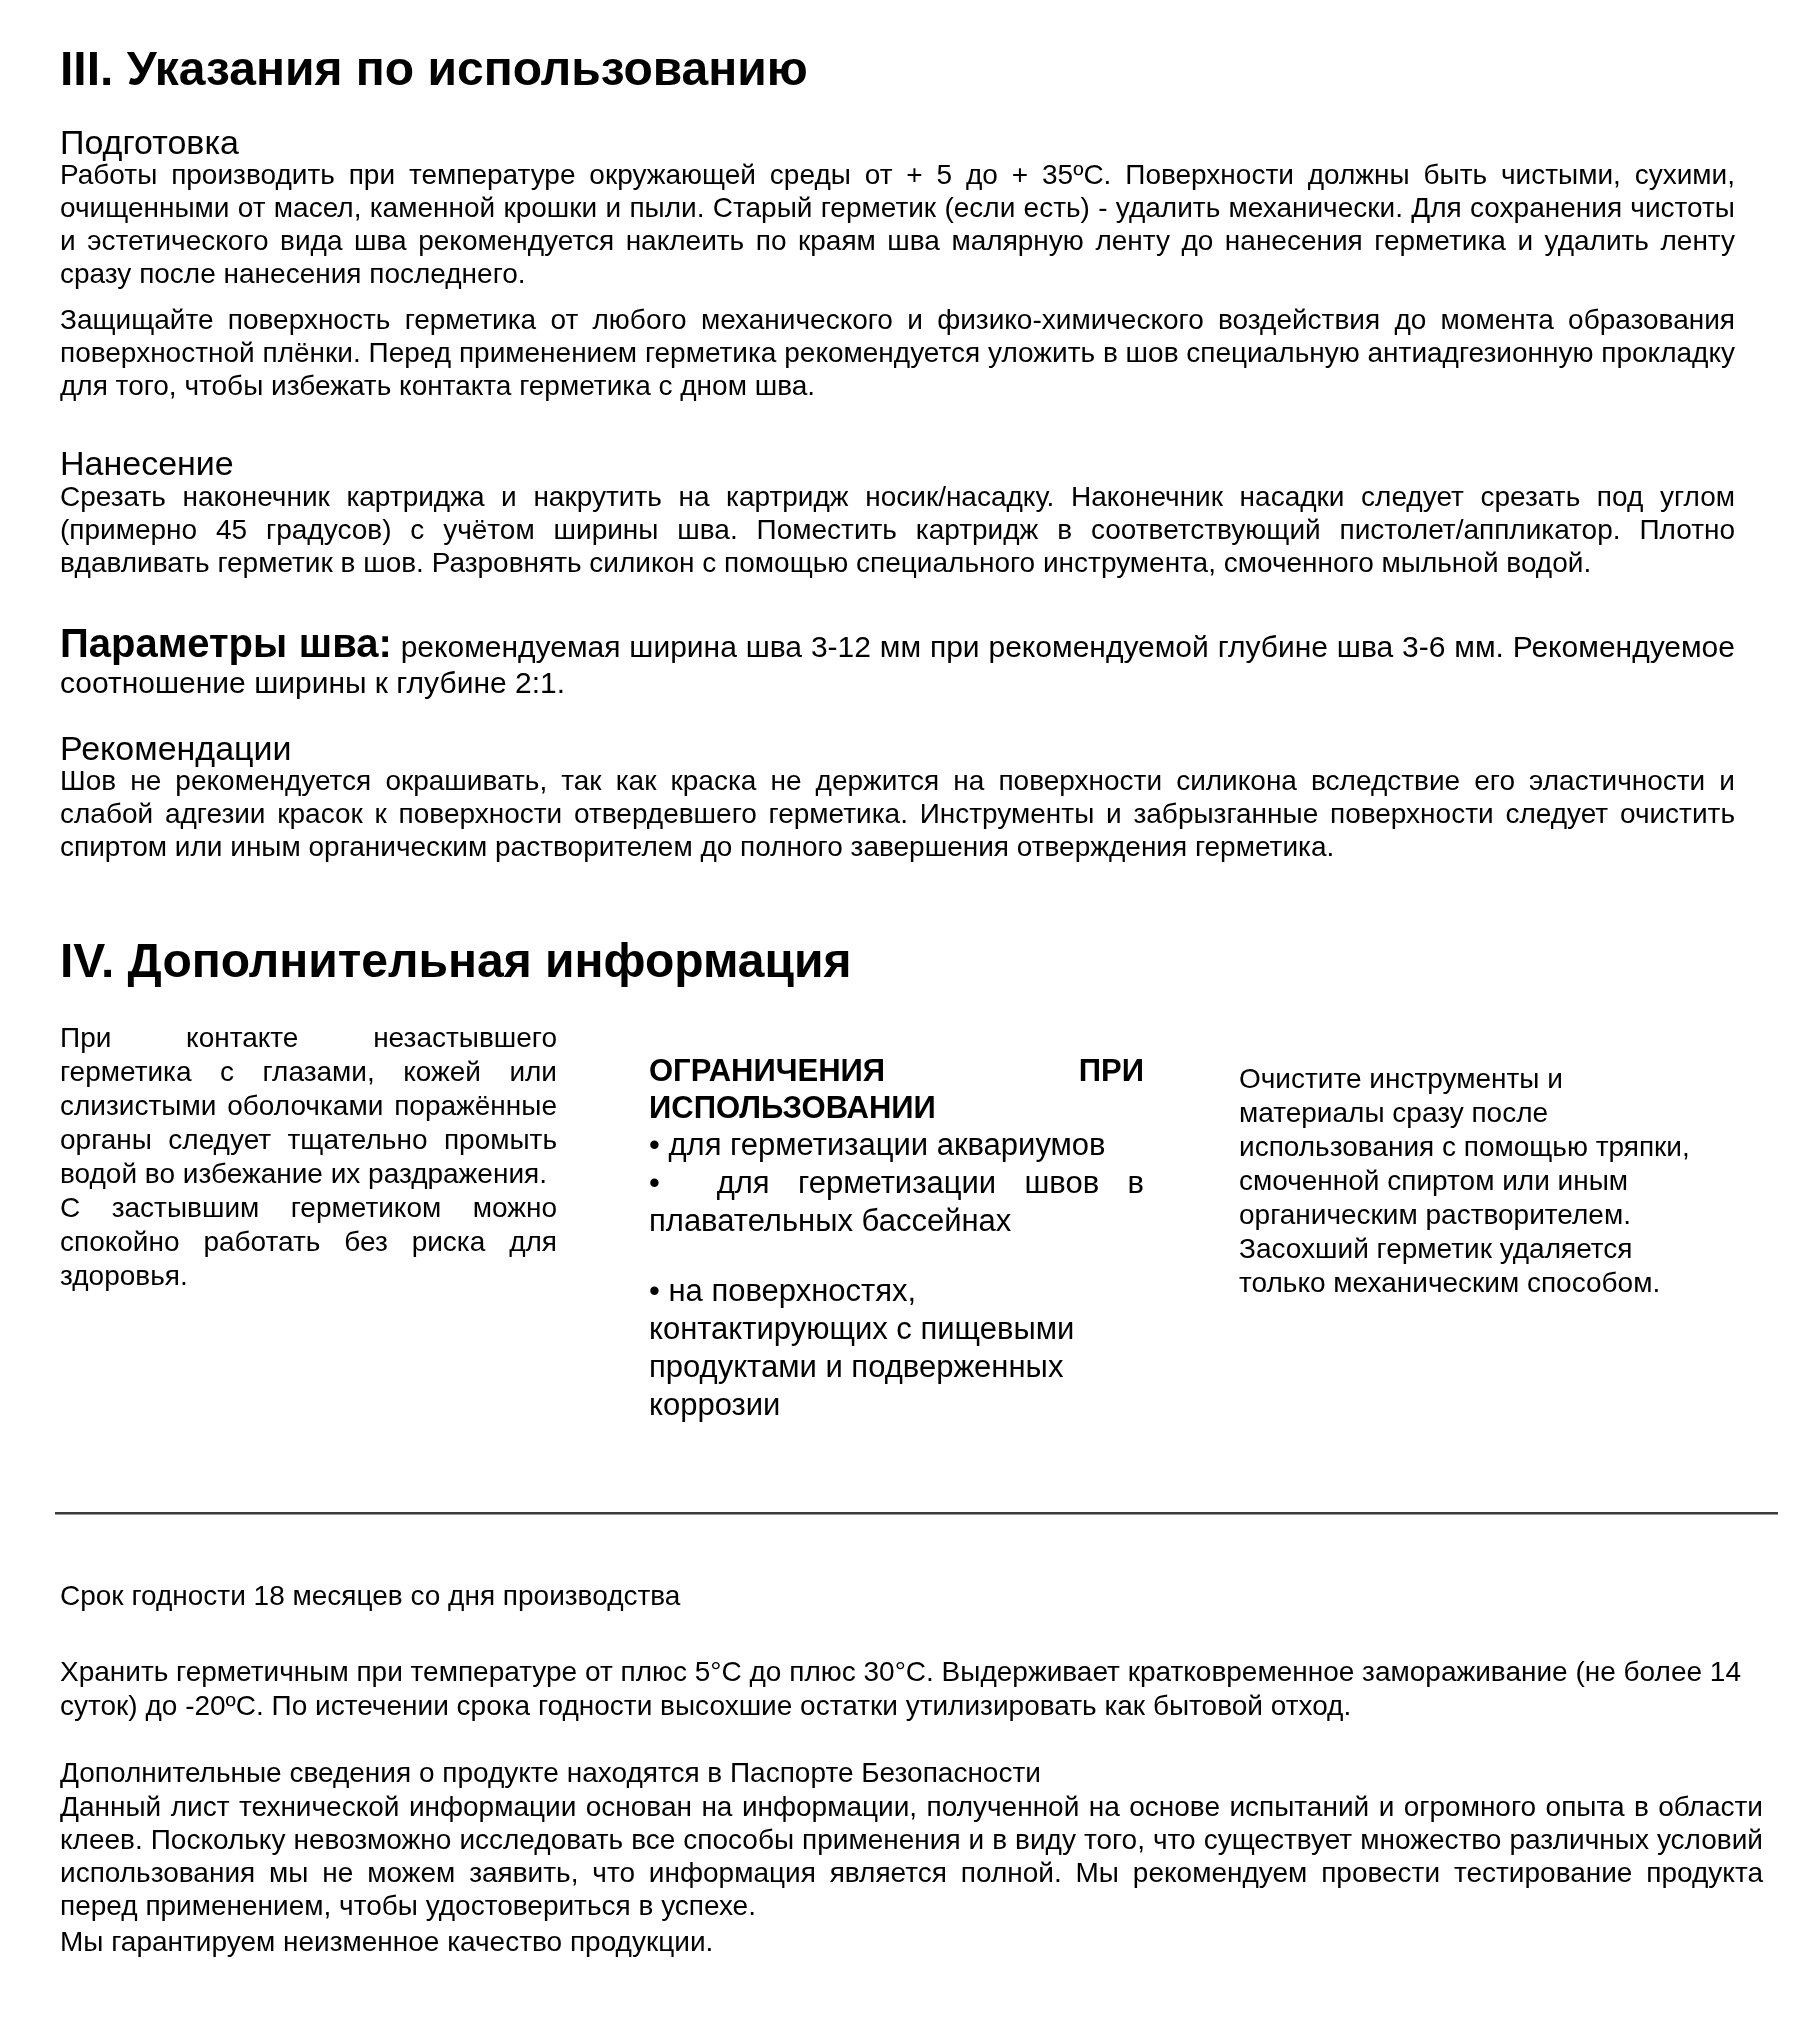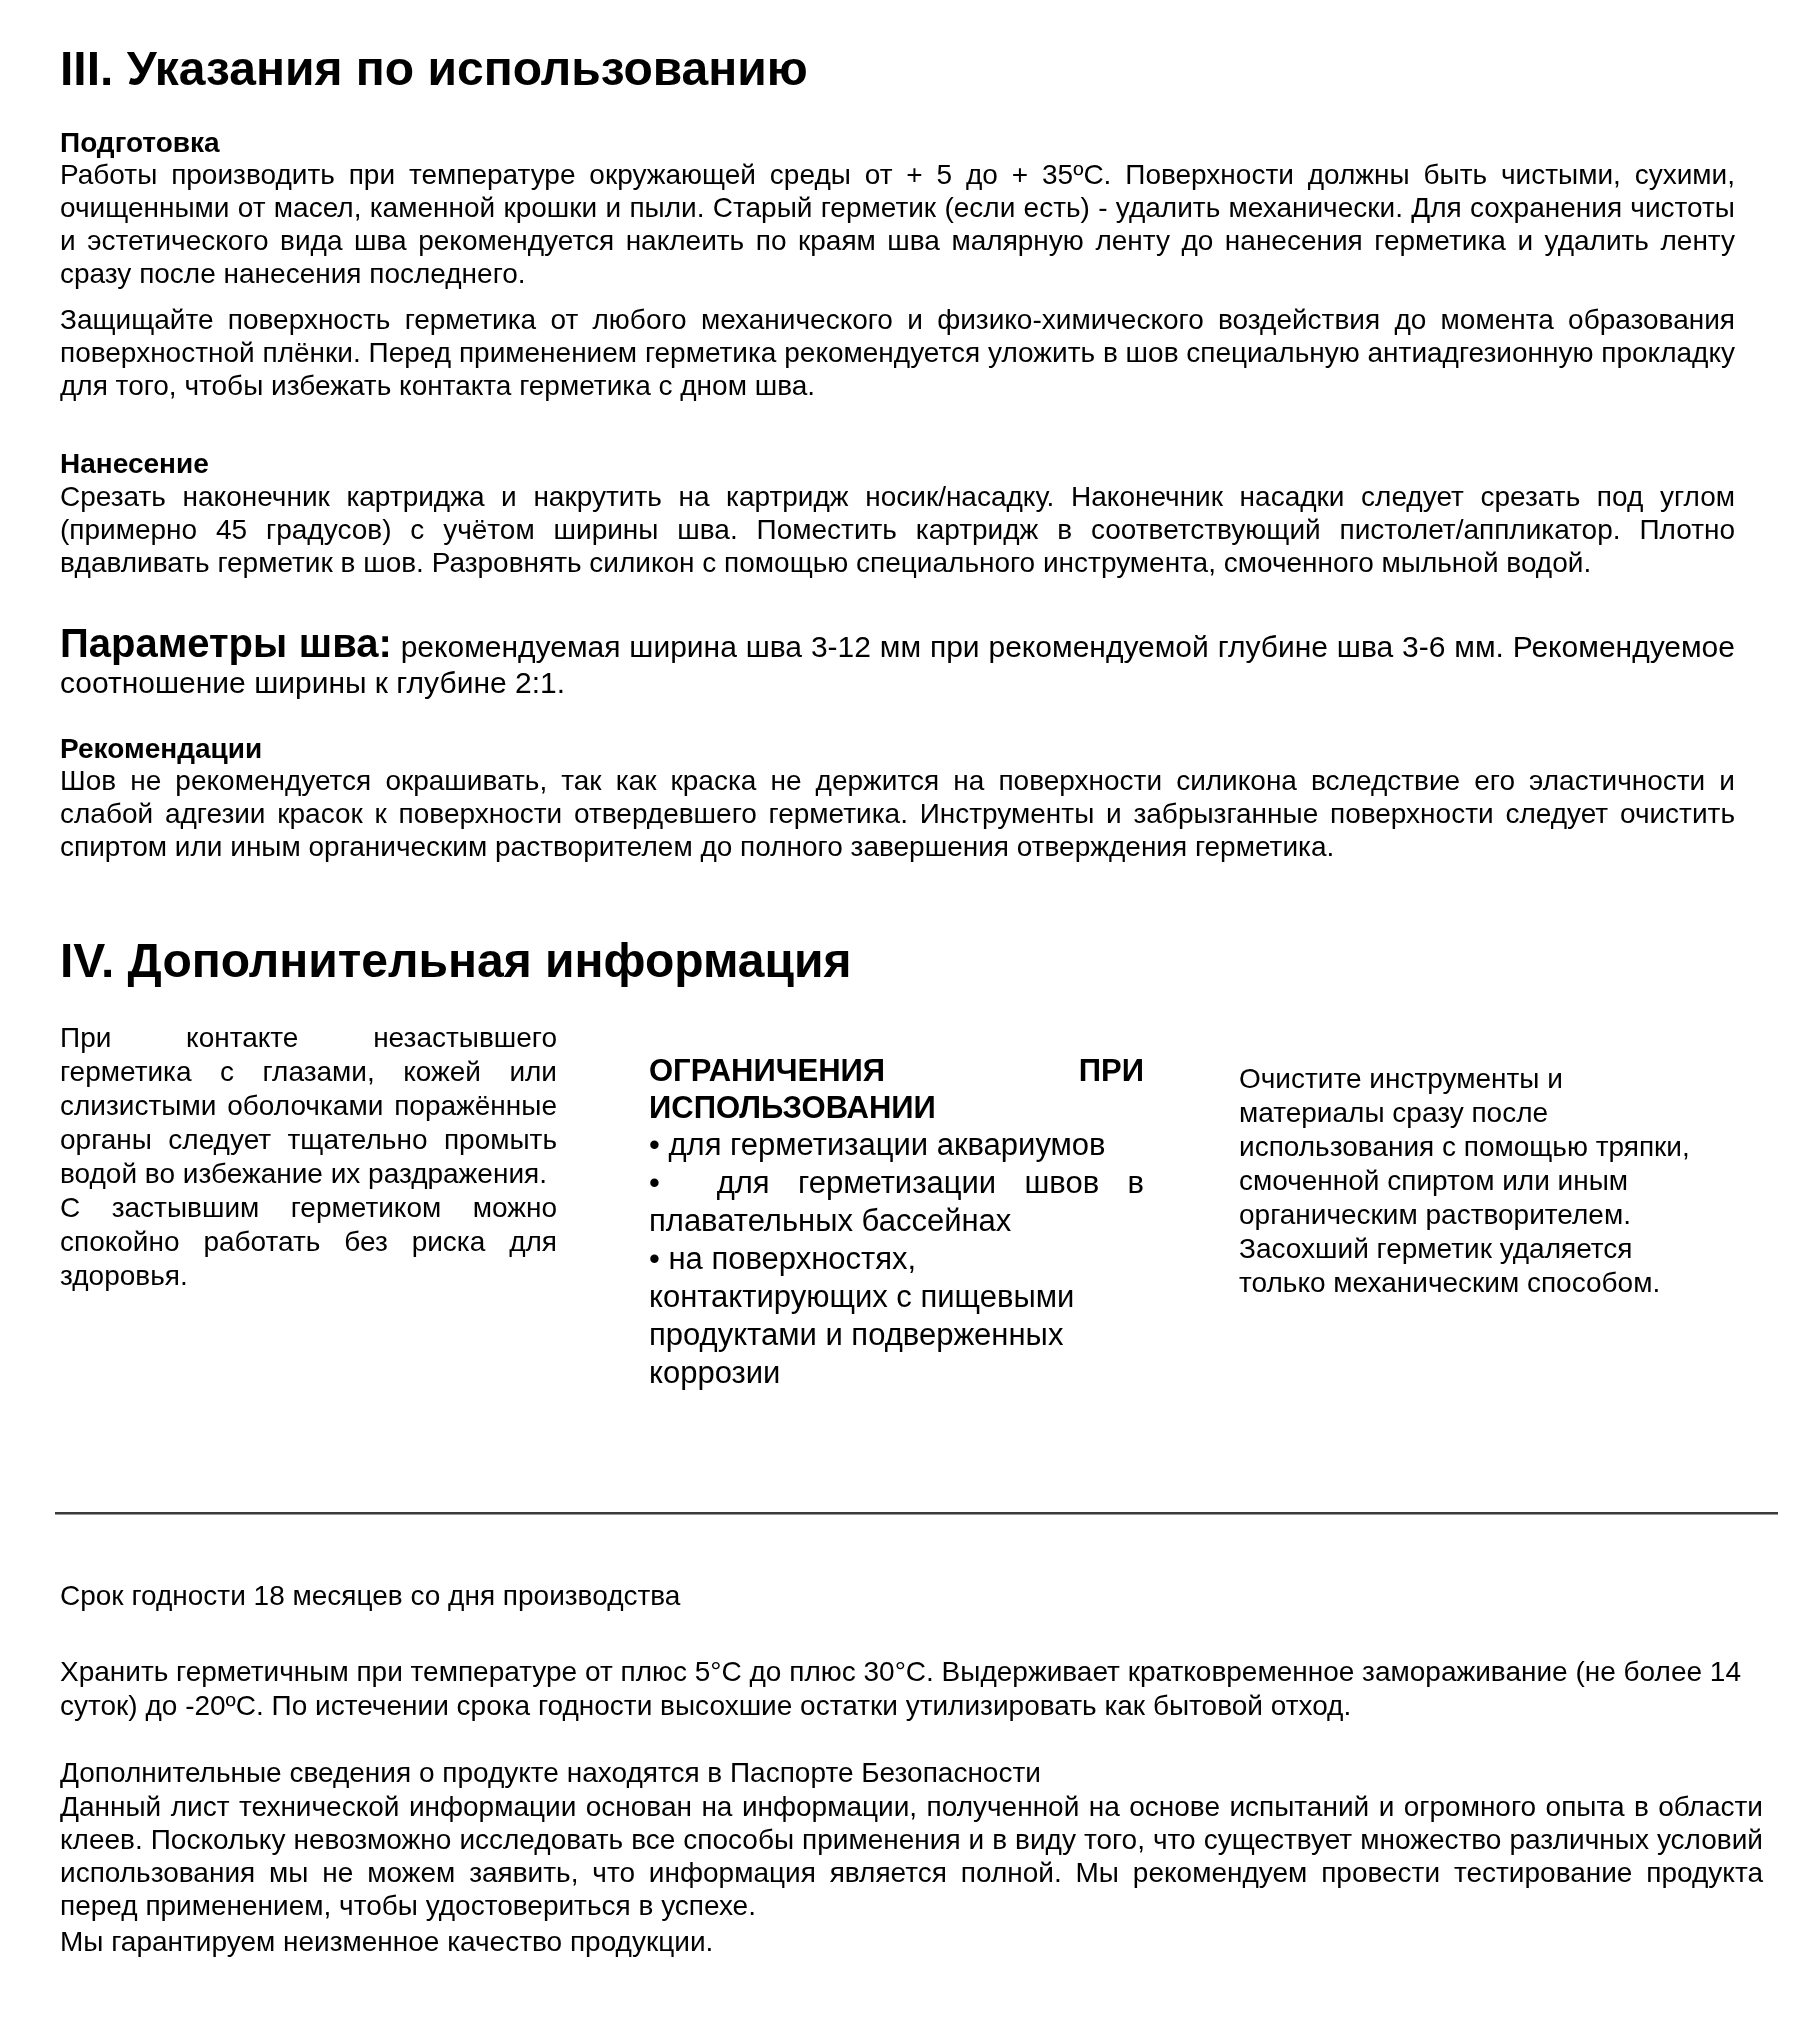--- a/index.html
+++ b/index.html
@@ -1,20 +1,20 @@
 <!DOCTYPE html>
 <html style="font-size:12.6px"><head>
 <meta charset="utf-8">
 <style>
   html, body { margin:0; padding:0; background:#ffffff; }
   body { width:1814px; height:2025px; position:relative; overflow:hidden;
          font-family:"Liberation Sans", sans-serif; color:#000; }
   .abs { position:absolute; }
   .h1 { font-weight:bold; font-size:48px; line-height:55px; white-space:nowrap; }
-  .sub { font-weight:bold; font-size:28px; line-height:33px; }
+  .sub { font-weight:normal; font-size:34px; line-height:33px; }
   .p { font-size:28px; line-height:33px; text-align:justify; text-align-last:left; }
   .top-w { left:60px; width:1675px; }
   .col-h { font-weight:bold; font-size:32px; line-height:40px; }
   .col-t { font-size:28px; line-height:34px; }
   .col-t.j { text-align:justify; }
   .col2-t { font-size:31px; line-height:38px; }
   .col2-h { font-weight:bold; font-size:31px; line-height:37px; }
   .bottom-w { left:60px; width:1703px; }
   .rule { left:55px; width:1723px; top:1512px; height:0; border-top:2.4px solid #3a3a3a; border-bottom:0.8px solid #9a9a9a; }
   .params-lbl { font-size:40px; font-weight:bold; }
@@ -47,21 +47,21 @@
 <div class="abs" style="left:649px; top:1052px; width:495px;">
   <div class="col2-h">
     <div style="display:flex; justify-content:space-between;">
       <span>ОГРАНИЧЕНИЯ</span>
       <span>ПРИ</span>
     </div>
     <div>ИСПОЛЬЗОВАНИИ</div>
   </div>
   <div class="col2-t"><span>•</span> <span>для герметизации аквариумов</span></div>
   <div class="col2-t" style="text-align:justify; text-align-last:left;"><span>•</span>&nbsp;&nbsp;<span>для герметизации швов в плавательных бассейнах</span></div>
-  <div class="col2-t" style="width:472px;"><span>•</span> <span>на поверхностях, контактирующих с пищевыми продуктами и подверженных коррозии</span></div>
+  <div class="col2-t" style="width:472px;margin-top:32px;"><span>•</span> <span>на поверхностях, контактирующих с пищевыми продуктами и подверженных коррозии</span></div>
 </div>
 
 <div class="abs" style="left:1239px; top:1057px; width:503px;">
   <div class="col-t" style="margin-top:4.7px;">
     <div>Очистите инструменты и</div>
     <div>материалы сразу после</div>
     <div>использования с помощью тряпки,</div>
     <div>смоченной спиртом или иным</div>
     <div>органическим растворителем.</div>
     <div>Засохший герметик удаляется</div>

